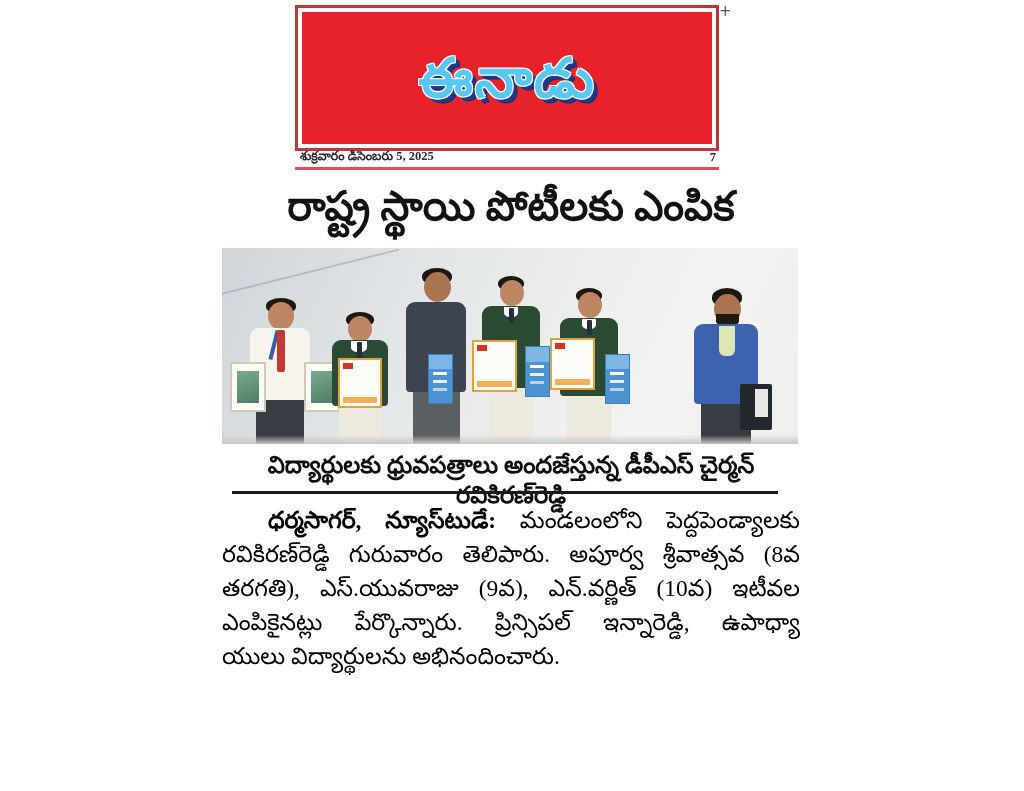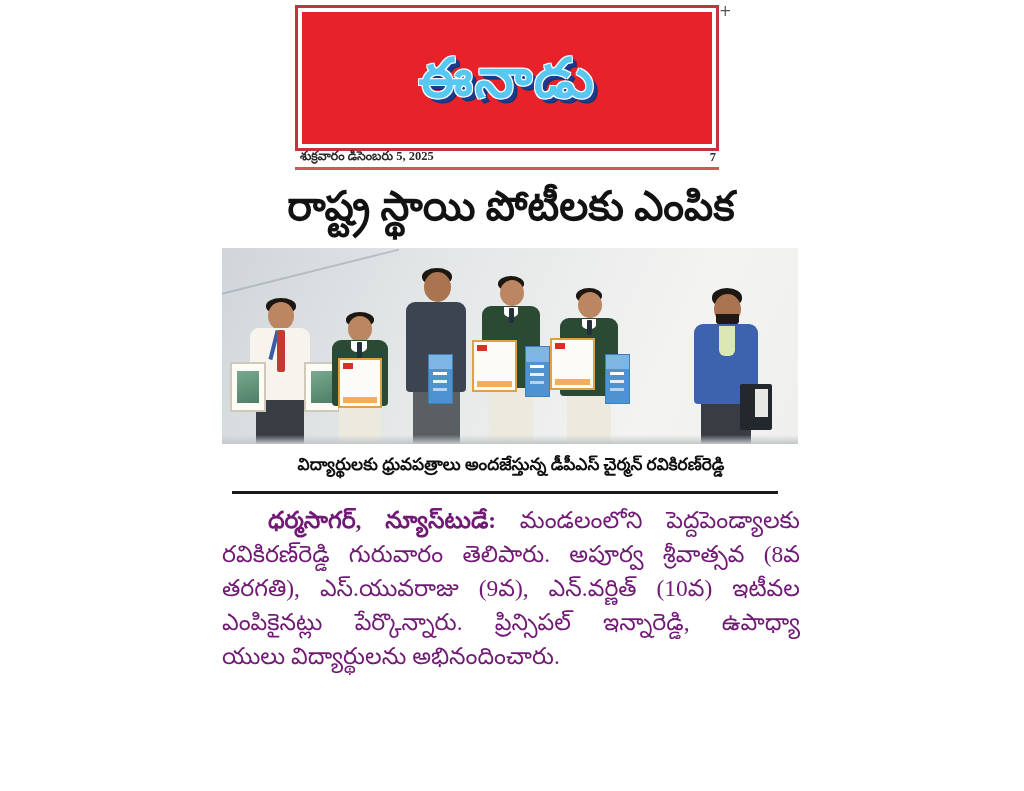--- a/index.html
+++ b/index.html
@@ -78,27 +78,27 @@
     background:linear-gradient(160deg,#79a98f,#4e7f66); opacity:1; }
   .brochure { background:linear-gradient(#7db6e4 0 30%,#4e93cf 30%); border:1px solid #3d7fb8; }
   .brochure::before { content:''; position:absolute; left:4px; top:36%; width:62%; height:3px;
     background:#fff; box-shadow:0 8px 0 rgba(255,255,255,.85), 0 16px 0 rgba(255,255,255,.6); }
   .book { background:#23282c; border-radius:2px; }
   .book::before { content:''; position:absolute; right:4px; top:5px; width:13px; height:28px; background:#e8e8e6; }
 
   
   .caption {
     position:absolute; left:212px; top:450px; width:598px;
-    text-align:center; font-size:17px; line-height:30px; font-weight:700; color:#0f0f0f;
+    text-align:center; font-size:24px; line-height:30px; font-weight:700; color:#0f0f0f;
   }
   .divider { position:absolute; left:232px; top:491px; width:546px; height:3px; background:#1a1a1a; }
 
   .body {
     position:absolute; left:222px; top:503px; width:578px;
-    font-size:23.5px; color:#701a75;
+    font-size:23.5px; color:#000000;
   }
   .bline { line-height:34px; text-align:justify; text-align-last:justify; text-justify:inter-word; }
   .bline.first { padding-left:46px; }
   .bline.last { text-align-last:left; }
   .lead { font-weight:bold; }
 </style>
 </head>
 <body>
 
 <div class="page">

